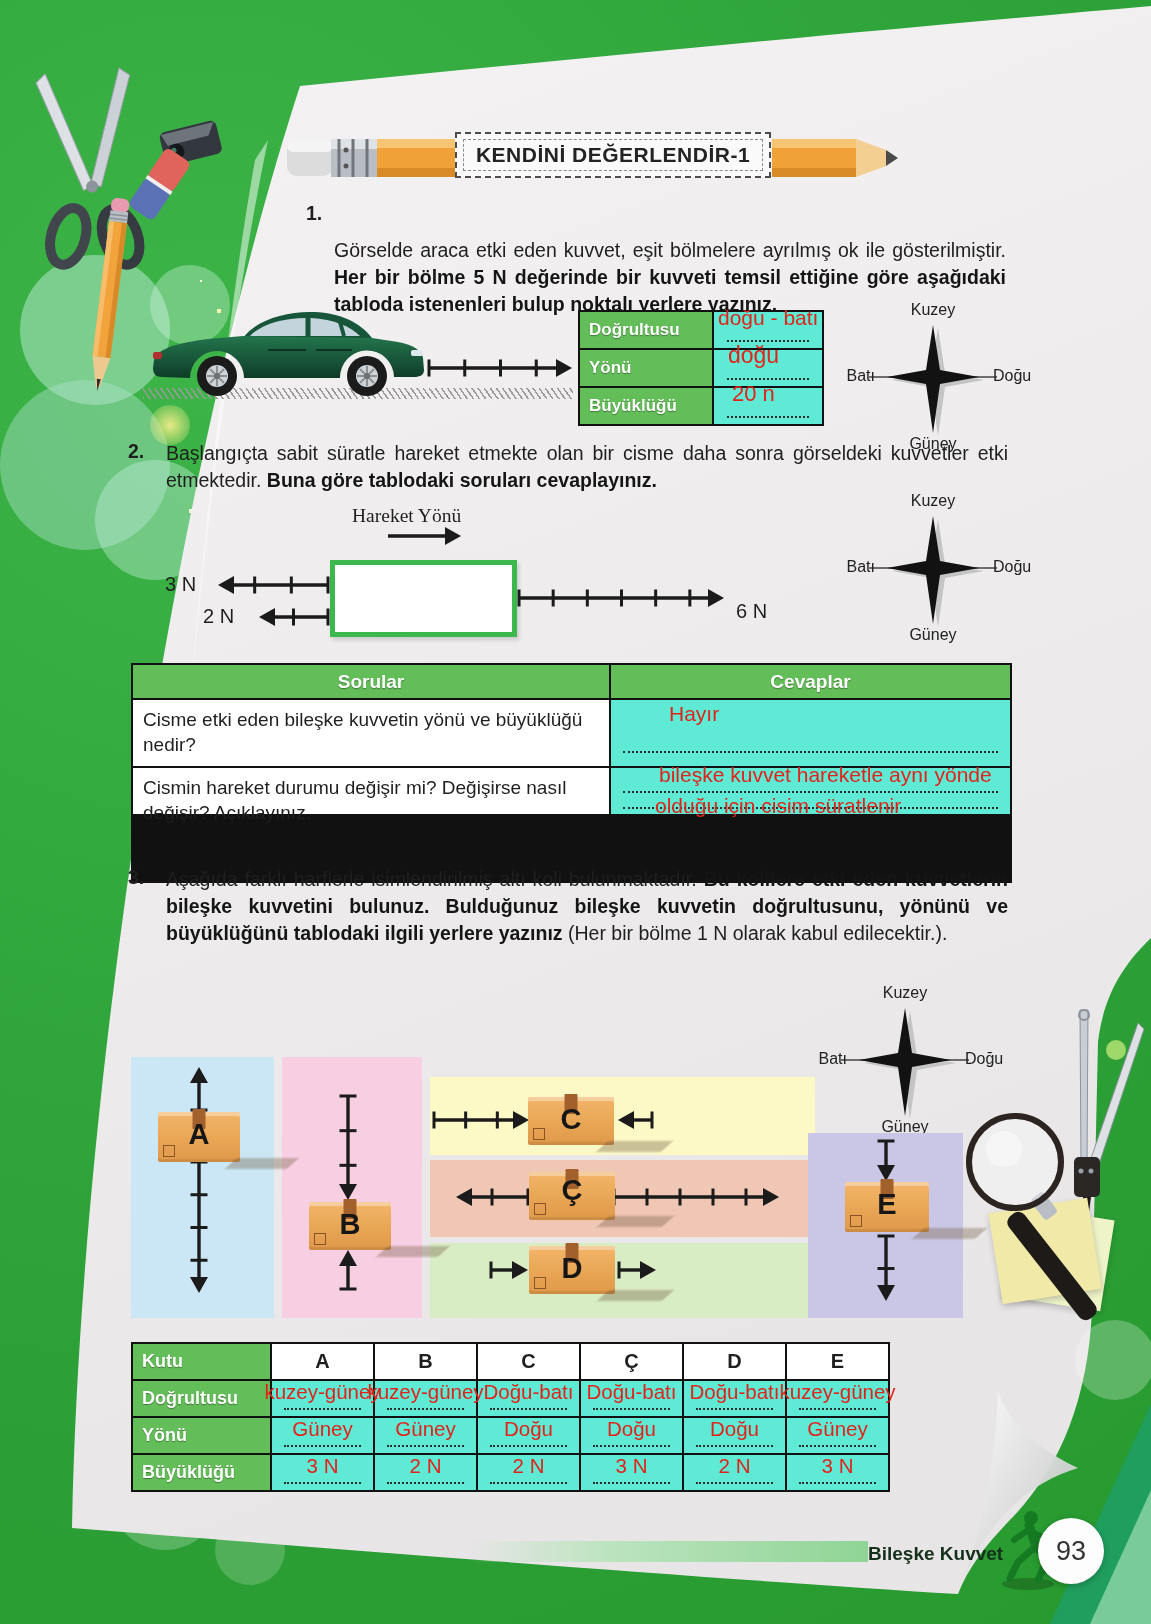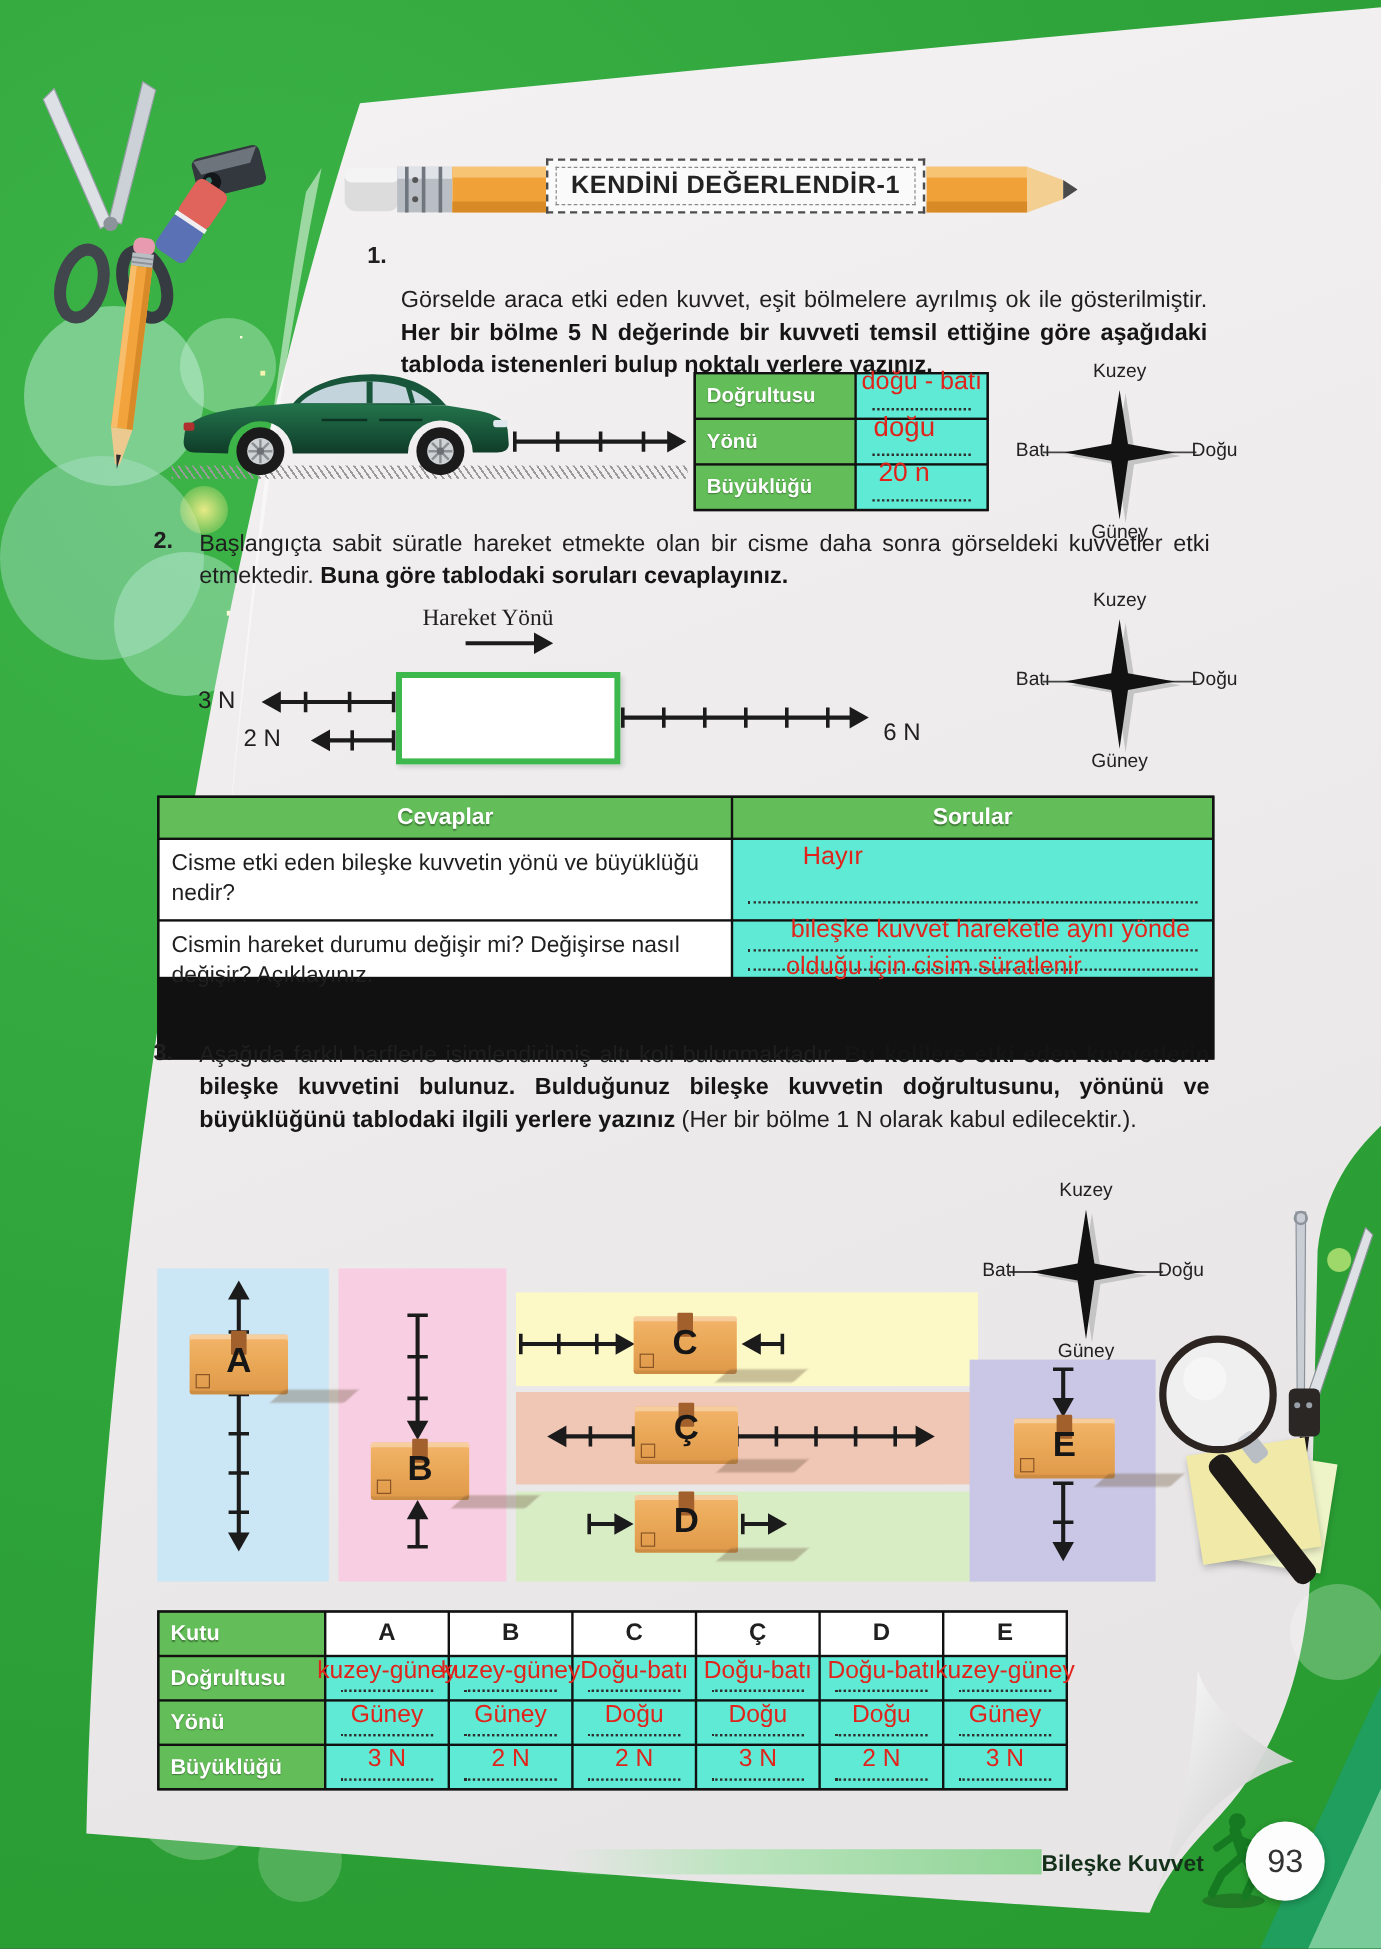--- a/index.html
+++ b/index.html
@@ -299,22 +299,22 @@
       <path d="M0,-52 L7,-7 L46,0 L7,7 L0,56 L-7,7 L-46,0 L-7,-7 Z" fill="#c4c4c4" transform="translate(5,3)"></path>
       <path d="M0,-52 L7,-7 L46,0 L7,7 L0,56 L-7,7 L-46,0 L-7,-7 Z" fill="#121212"></path>
     </svg>
     <div class="lbl" style="left:0;right:0;top:0;text-align:center;">Kuzey</div>
     <div class="lbl" style="left:0;width:52px;top:66px;text-align:right;">Batı</div>
     <div class="lbl" style="left:170px;top:66px;">Doğu</div>
     <div class="lbl" style="left:0;right:0;bottom:0;text-align:center;">Güney</div>
   </div>
 
   <div class="abs content q2t">
+    <div class="head">Sorular</div>
     <div class="head">Cevaplar</div>
-    <div class="head">Sorular</div>
     <div class="qcell">Cisme etki eden bileşke kuvvetin yönü ve büyüklüğü nedir?</div>
     <div class="wcell">
       <span class="red" style="left:58px;top:2px;font-size:21px;">Hayır</span>
       <span class="dots" style="left:3%;width:94%;bottom:13px;"></span>
     </div>
     <div class="qcell">Cismin hareket durumu değişir mi? Değişirse nasıl değişir? Açıklayınız.</div>
     <div class="wcell">
       <span class="red" style="left:48px;top:-5px;font-size:21px;">bileşke kuvvet hareketle aynı yönde</span>
       <span class="dots" style="left:3%;width:94%;top:23px;"></span>
       <span class="red" style="left:44px;top:26px;font-size:21px;">olduğu için cisim süratlenir</span>

